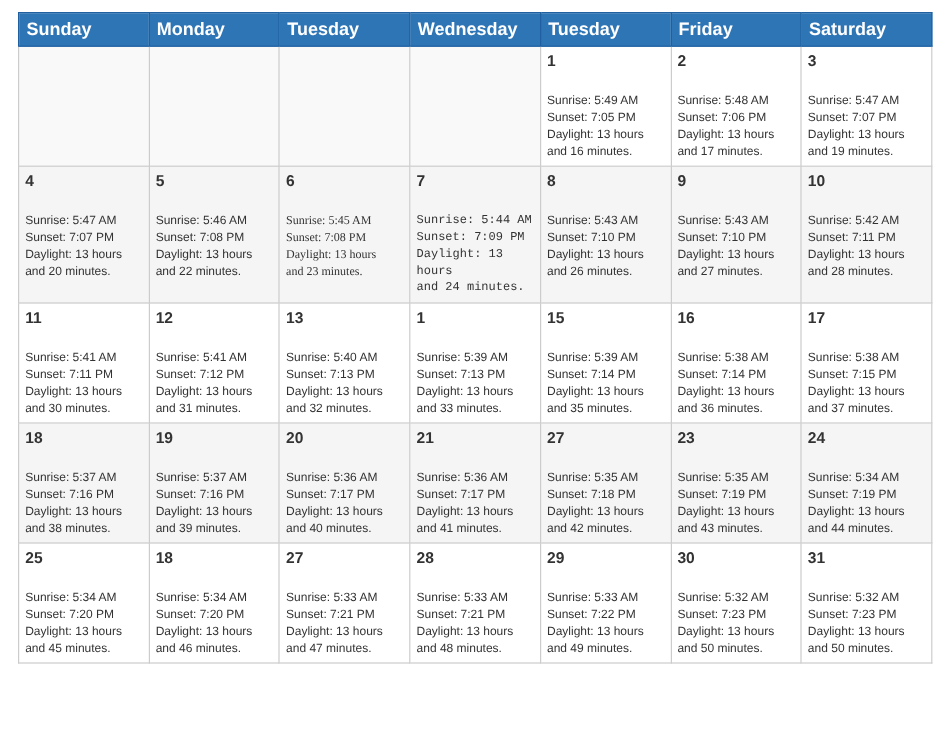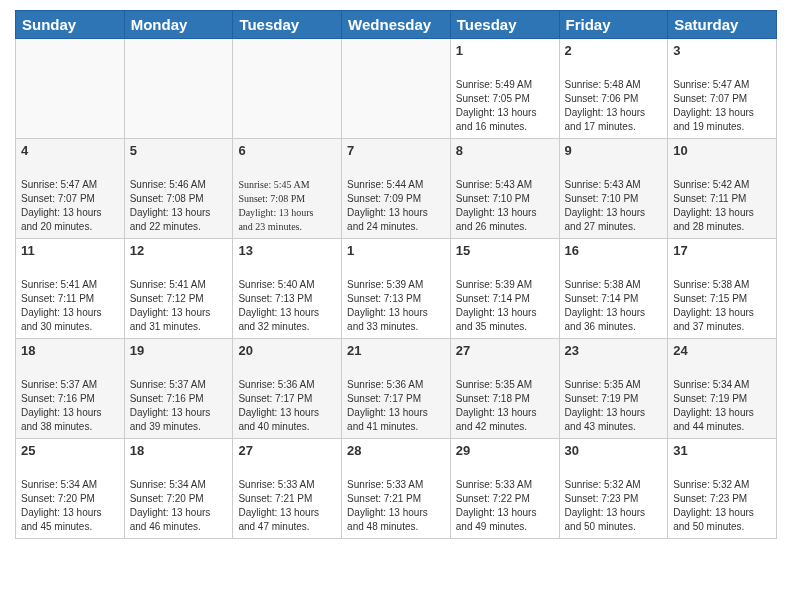--- a/index.html
+++ b/index.html
@@ -143,21 +143,21 @@
           </td>
           <td>
             <span class="day-num">6</span>
             <div class="day-info" style="white-space: pre-line; font-family: Liberation Serif, serif;">Sunrise: 5:45 AM
 Sunset: 7:08 PM
 Daylight: 13 hours
 and 23 minutes.</div>
           </td>
           <td>
             <span class="day-num">7</span>
-            <div class="day-info" style="white-space: pre-line;">Sunrise: 5:44 AM
+            <div class="day-info" style="white-space: pre-line; font-family: Liberation Mono, monospace;">Sunrise: 5:44 AM
 Sunset: 7:09 PM
 Daylight: 13 hours
 and 24 minutes.</div>
           </td>
           <td>
             <span class="day-num">8</span>
             <div class="day-info" style="white-space: pre-line;">Sunrise: 5:43 AM
 Sunset: 7:10 PM
 Daylight: 13 hours
 and 26 minutes.</div>

